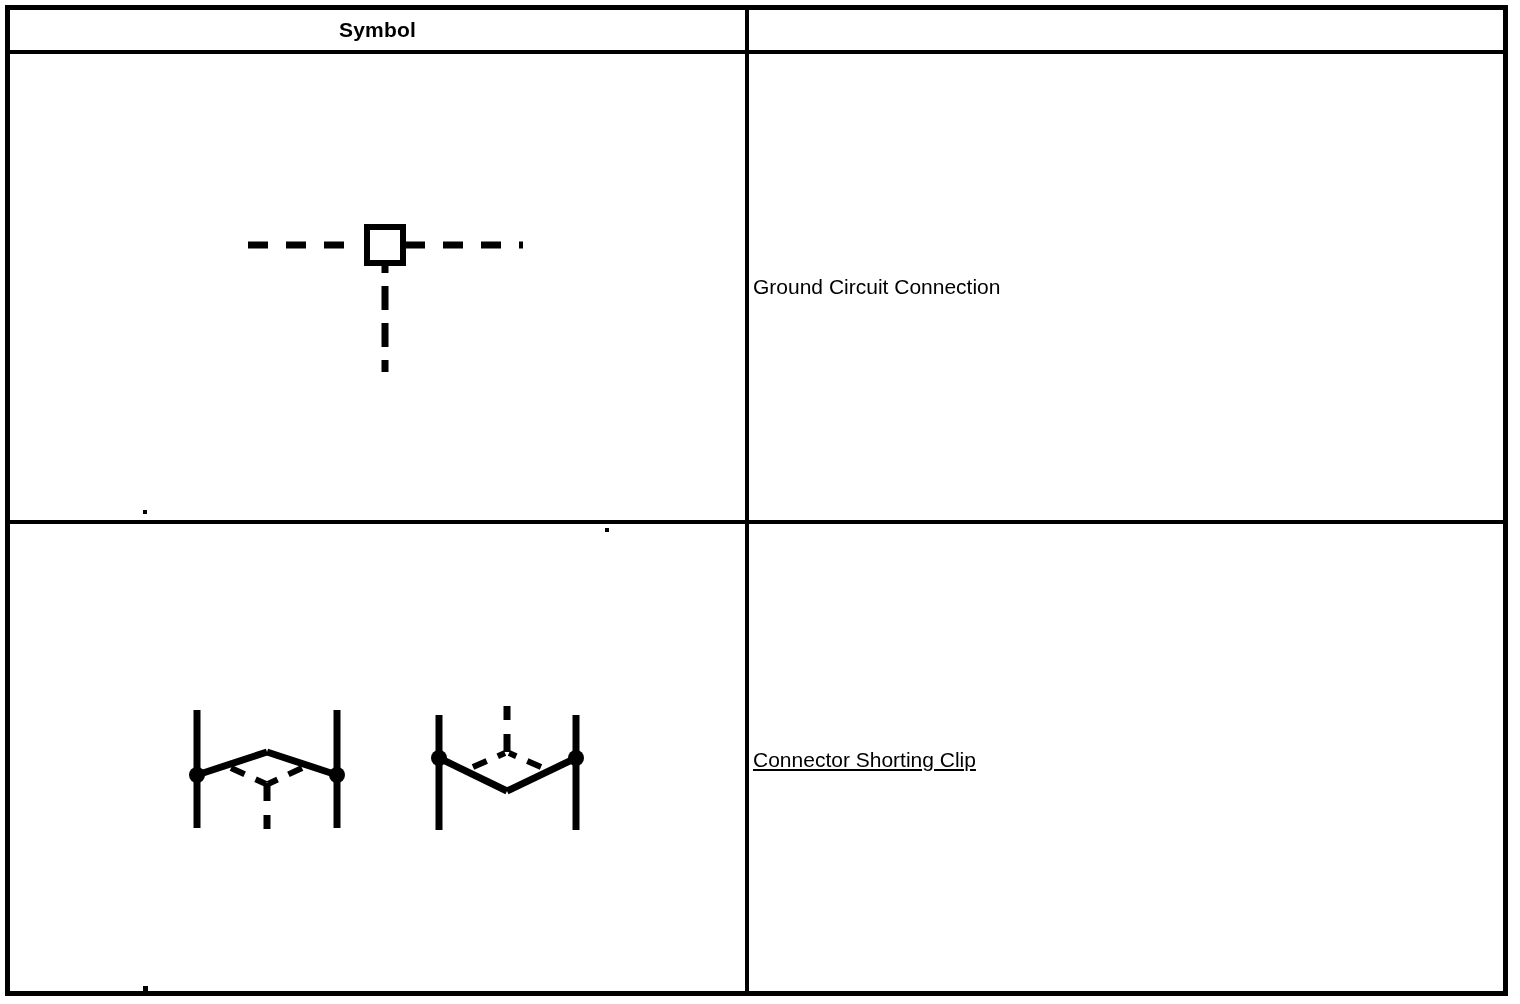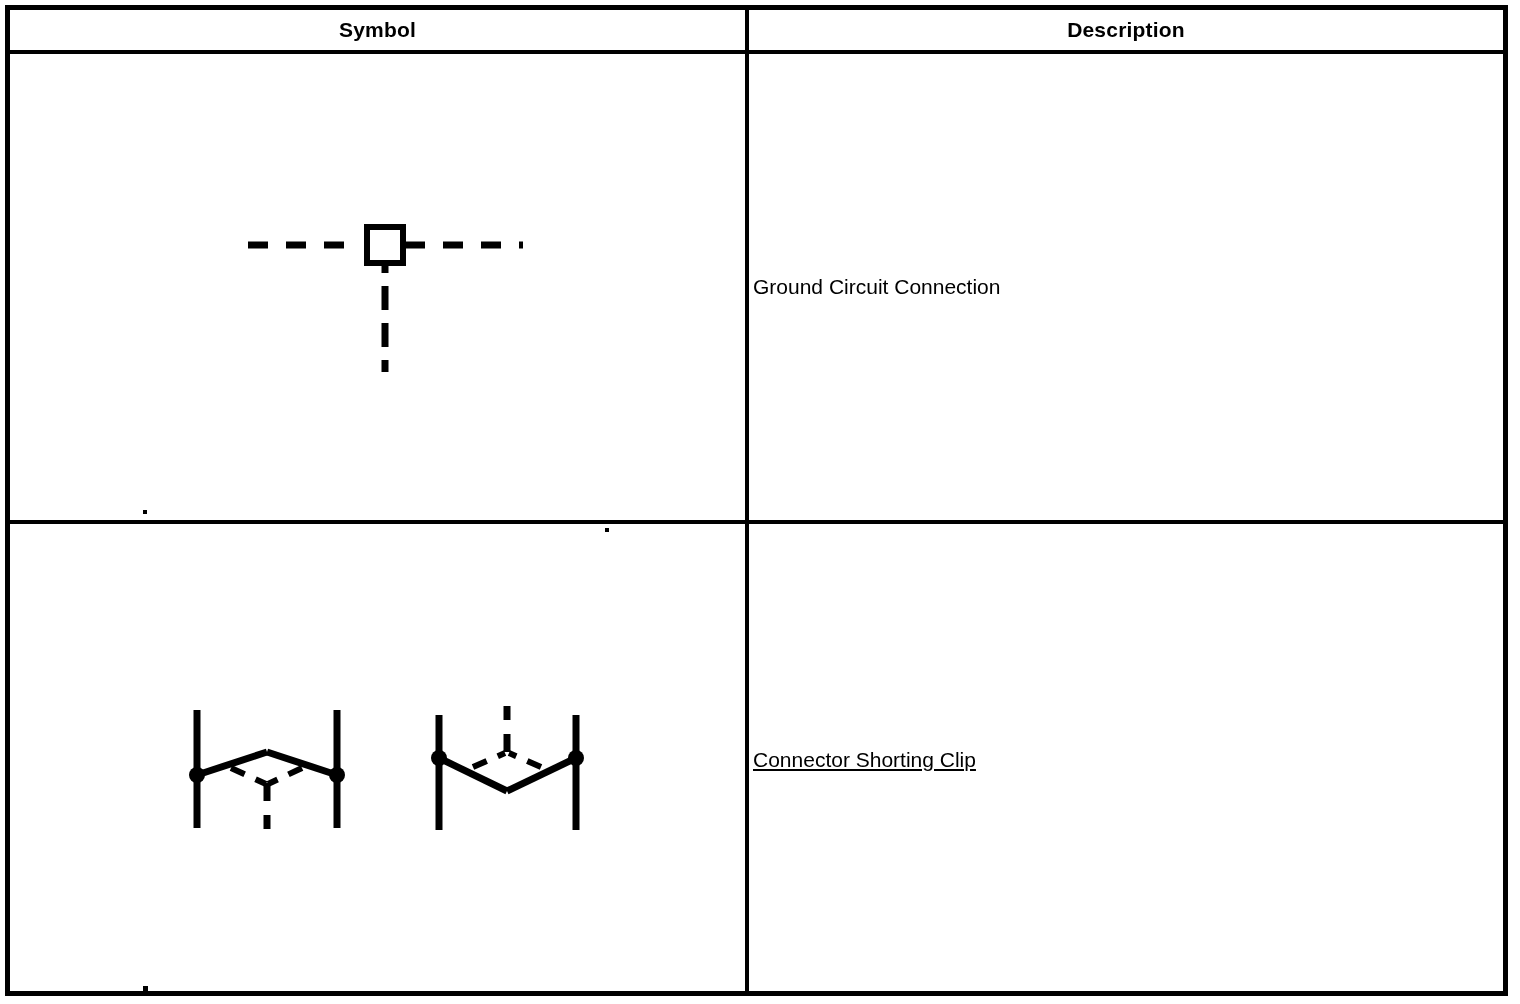--- a/index.html
+++ b/index.html
@@ -100,21 +100,20 @@
 <body>
 
 <div id="legend-table">
 
   <div class="col-divider"></div>
   <div class="header-divider"></div>
   <div class="row-divider"></div>
 
   <div class="header-cell" id="header-symbol">Symbol</div>
 
-  <div class="header-cell" id="header-description">Description</div>
 
   <div class="symbol-cell" id="symbol-row-1">
     <svg class="symbol-svg" width="735" height="466" viewBox="0 0 735 466" xmlns="http://www.w3.org/2000/svg">
       <g stroke="#000000" fill="none" stroke-width="7" stroke-linecap="butt">
 
         <line x1="238" y1="191" x2="352" y2="191" stroke-dasharray="20 18"></line>
 
         <line x1="395" y1="191" x2="513" y2="191" stroke-dasharray="20 18"></line>
 
         <rect x="357" y="173" width="36" height="36" stroke-width="6"></rect>

